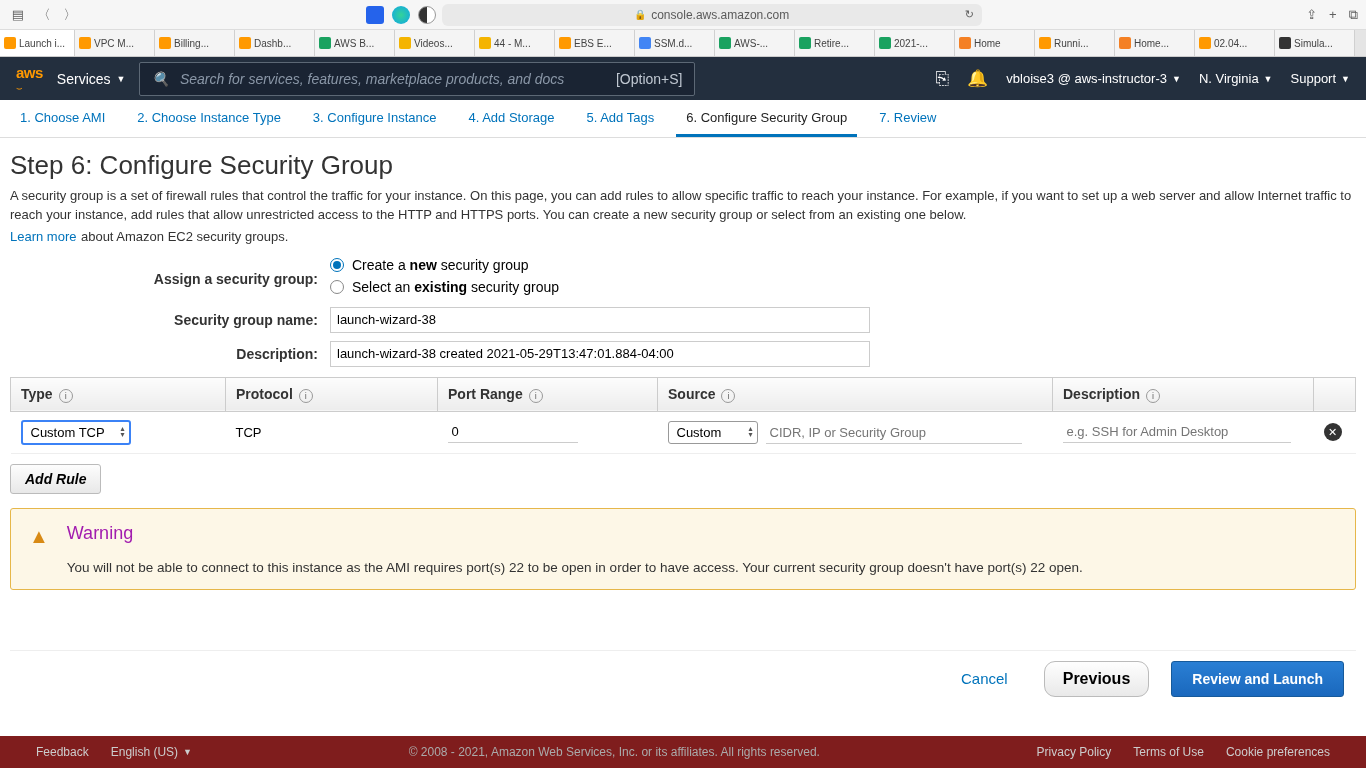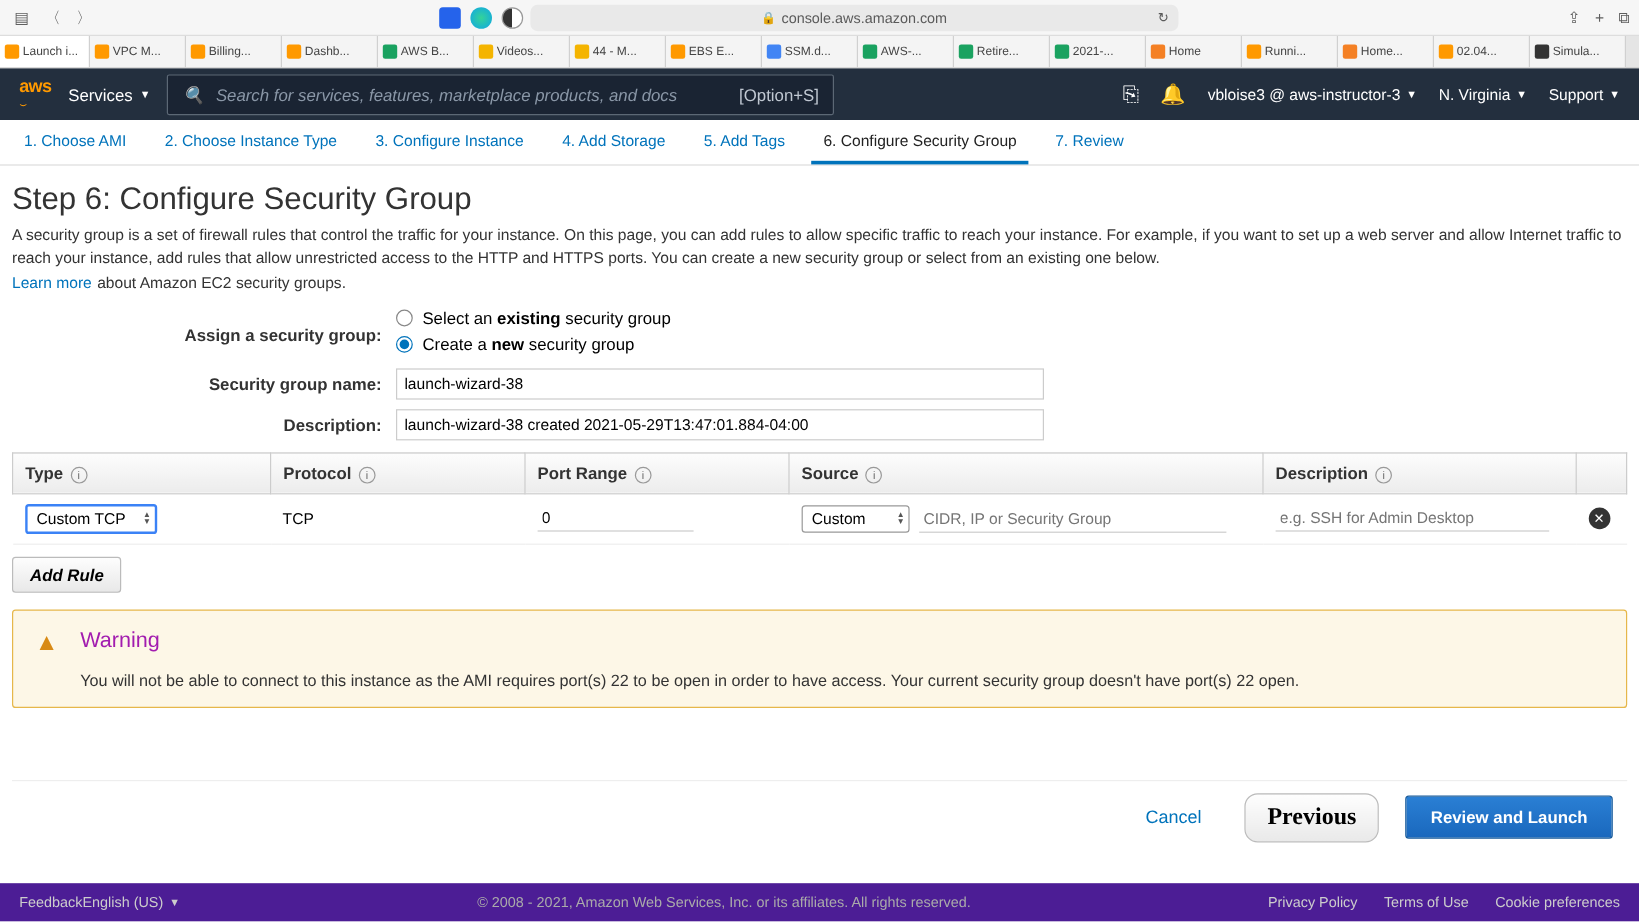--- a/index.html
+++ b/index.html
@@ -73,25 +73,25 @@
 
 
 .warning-box { margin-top: 14px; border: 1px solid #e6b74a; background: #fdf7e7; border-radius: 3px; padding: 14px 18px; display: flex; gap: 18px; align-items: flex-start; }
 .warn-icon { color: #d88a15; font-size: 20px; margin-top: 2px; }
 .warn-title { color: #a21caf; font-size: 18px; font-weight: 400; margin-bottom: 16px; }
 .warn-text { font-size: 13.5px; color: #333; }
 
 
 .action-bar { margin-top: 60px; padding: 10px 12px 12px 0; display: flex; justify-content: flex-end; align-items: center; gap: 22px; border-top: 1px solid #eee; }
 .btn-link { color: #0073bb; font-size: 15px; background: none; border: none; padding: 8px 14px; cursor: pointer; }
-.btn-sec { padding: 8px 18px; background: linear-gradient(#fefefe, #e9e9e9); border: 1px solid #bbb; border-radius: 11px; font-size: 20px; font-weight: 700; cursor: pointer; font-family: Liberation Serif, serif; }
+.btn-sec { padding: 8px 18px; background: linear-gradient(#fefefe, #e9e9e9); border: 1px solid #bbb; border-radius: 11px; font-size: 16px; font-weight: 700; cursor: pointer; }
 .btn-pri { padding: 9px 20px; background: linear-gradient(#2a7fd4, #1a68bd); border: 1px solid #165a9b; color: #fff; border-radius: 3px; font-size: 14px; font-weight: 700; cursor: pointer; }
 
 
-.footer { height: 32px; background: #4c1d95; color: #ccc; display: flex; align-items: center; padding: 0 16px; font-size: 12px; }
+.footer { height: 32px; background: #7f1d1d; color: #ccc; display: flex; align-items: center; padding: 0 36px; font-size: 12px; gap: 22px; }
 .footer-link { color: #ccc; text-decoration: none; }
 .footer-mid { flex: 1; text-align: center; color: #aaa; }
 .footer-right { display: flex; gap: 22px; }
 </style>
 </head>
 <body>
 
 <div class="browser-chrome">
   <div class="chrome-btn">▤</div>
   <div class="chrome-btn">〈</div>
@@ -233,29 +233,29 @@
   <div>
     <a href="#" class="learn-more">Learn more</a>
     <span class="after-learn"> about Amazon EC2 security groups.</span>
   </div>
 
   <div class="form-area">
     <div class="form-row">
       <div class="form-label">Assign a security group:</div>
       <div class="form-ctrl">
         <div class="radio-row">
+          <span class="radio checked"></span>
+          <span>
+            <span>Create a </span><b>new</b><span> security group</span>
+          </span>
+        </div>
+        <div class="radio-row">
           <span class="radio"></span>
           <span>
             <span>Select an </span><b>existing</b><span> security group</span>
-          </span>
-        </div>
-        <div class="radio-row">
-          <span class="radio checked"></span>
-          <span>
-            <span>Create a </span><b>new</b><span> security group</span>
           </span>
         </div>
       </div>
     </div>
     <div class="form-row">
       <div class="form-label">Security group name:</div>
       <div class="form-ctrl">
         <input class="text-input" value="launch-wizard-38" style="">
       </div>
     </div>

